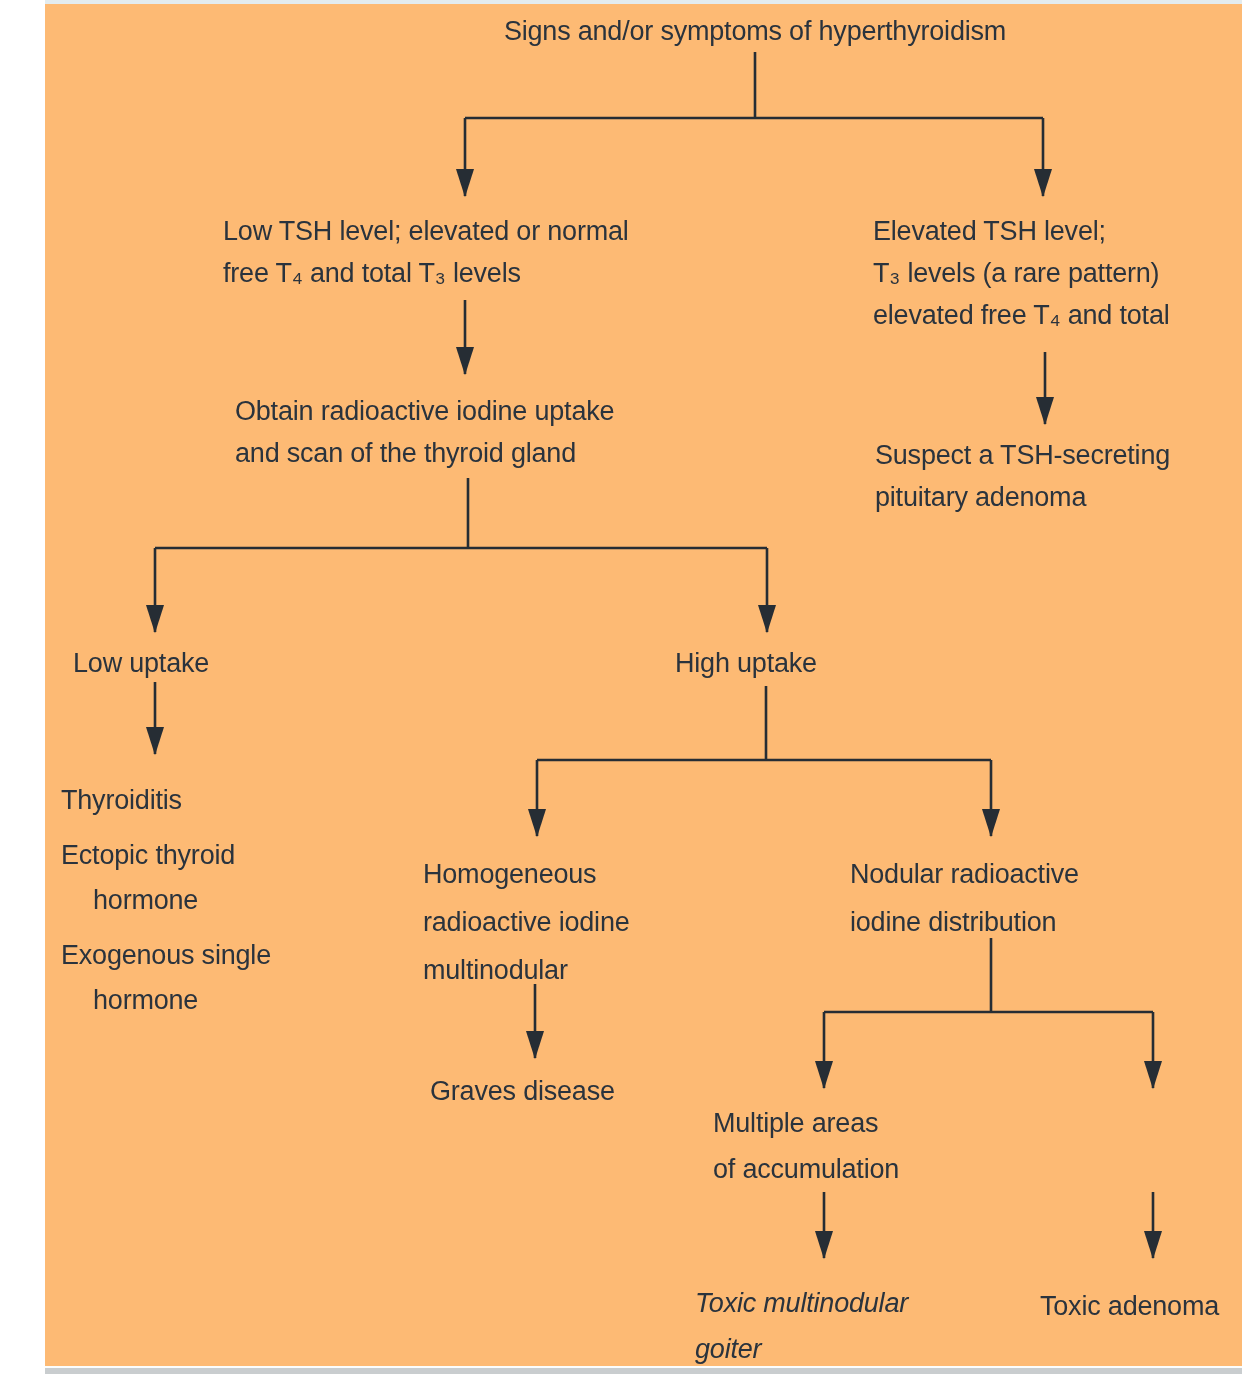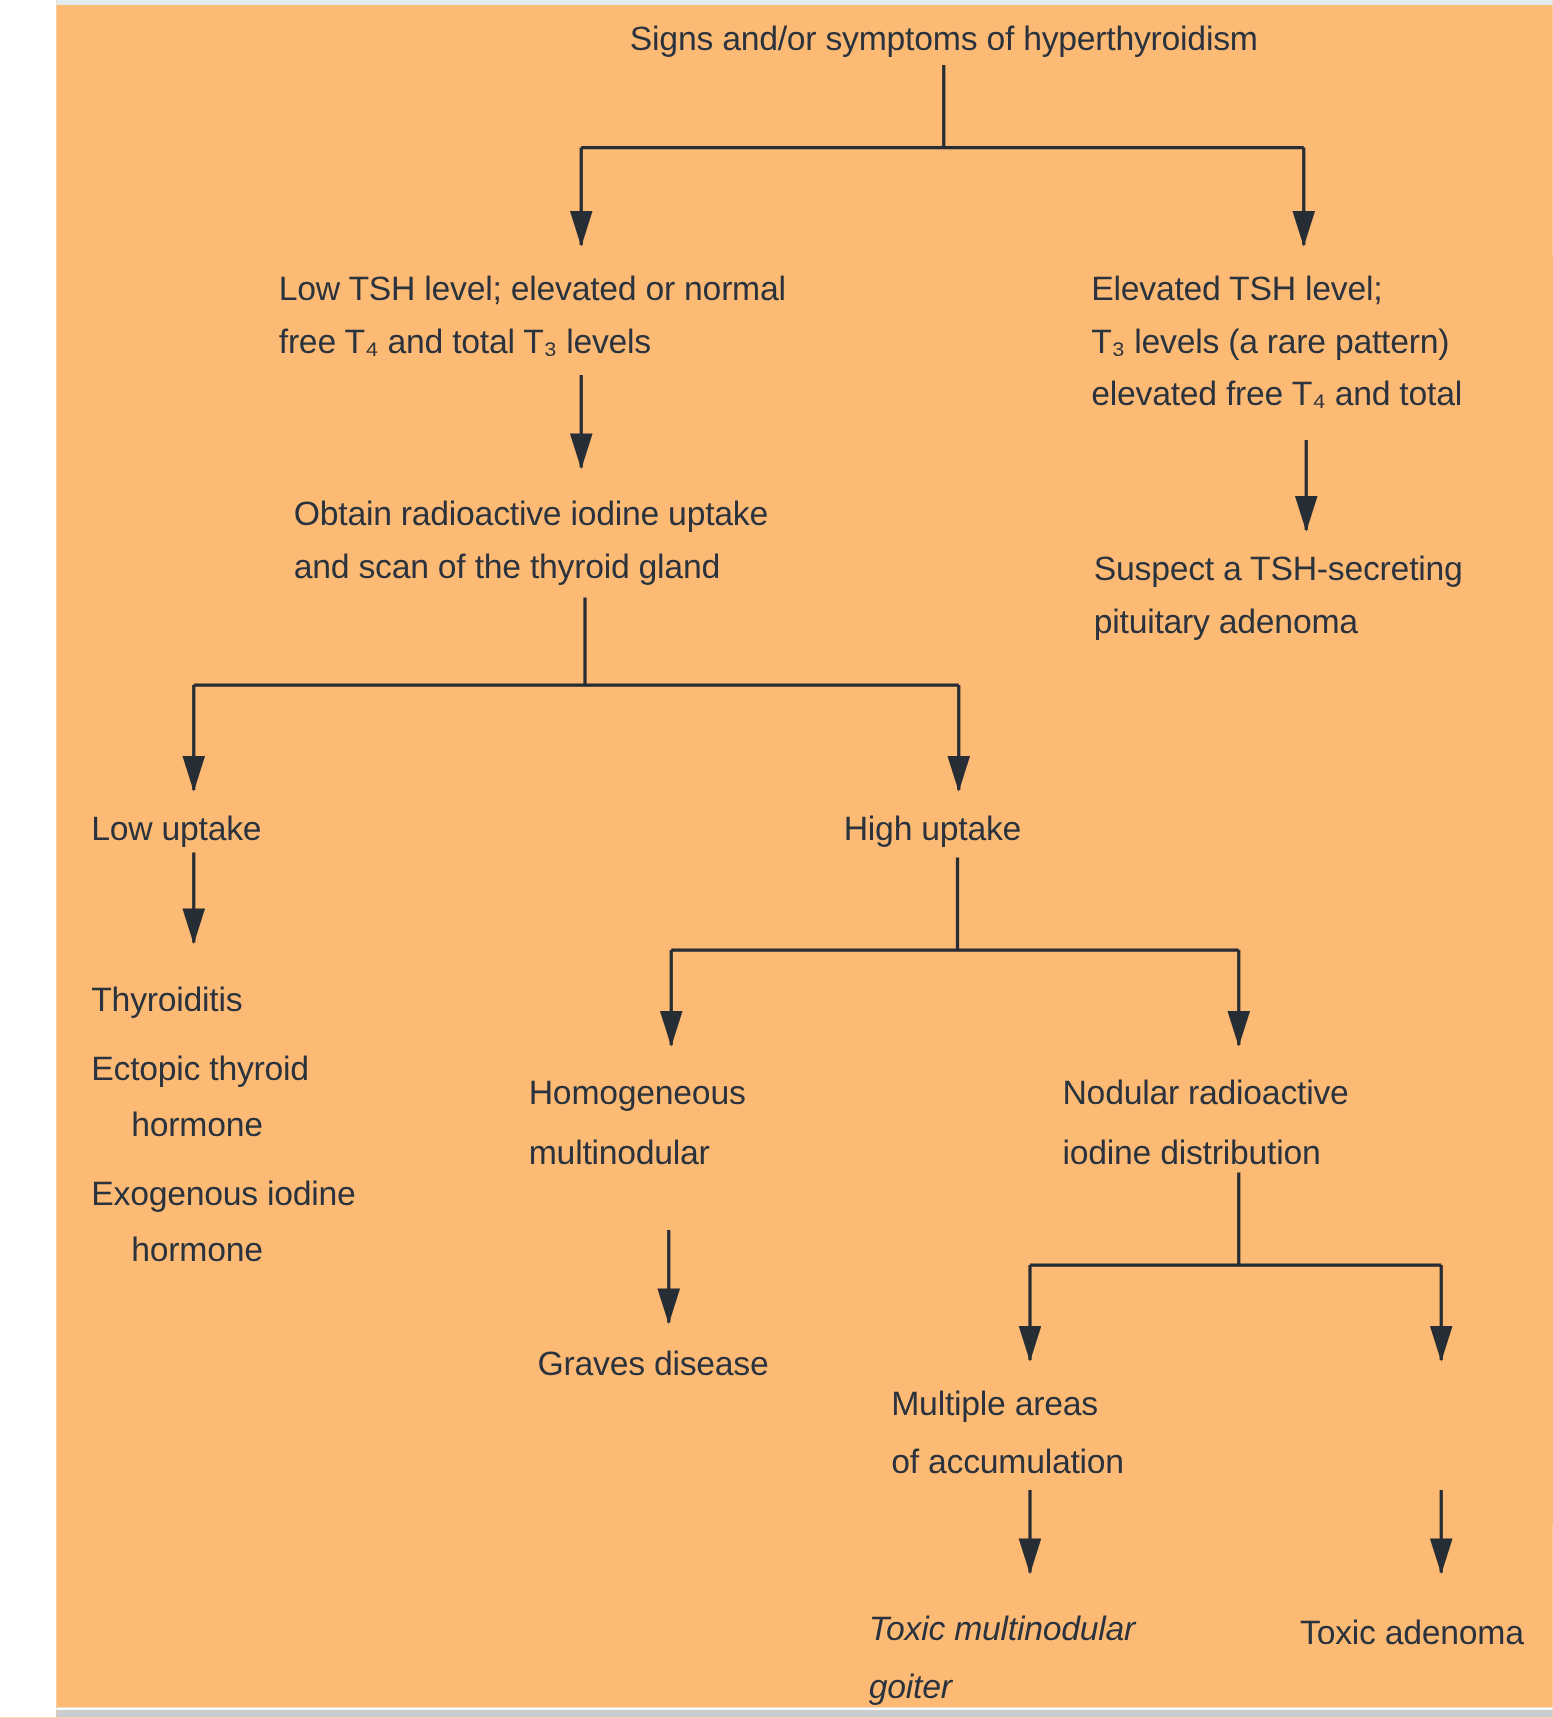--- a/index.html
+++ b/index.html
@@ -107,36 +107,37 @@
   </div>
 
   <div class="node" style="left:830px;top:434px;">
     <div>Suspect a TSH-secreting</div>
     <div>pituitary adenoma</div>
   </div>
 
   <div class="node" style="left:28px;top:642px;">Low uptake</div>
   <div class="node" style="left:630px;top:642px;">High uptake</div>
 
-  <div class="node list" style="left:28px;top:778px;">
+  <div class="node list" style="left:16px;top:778px;">
     <div class="item">
       <div>Thyroiditis</div>
     </div>
     <div class="item">
       <div>Ectopic thyroid</div>
       <div class="indent">hormone</div>
     </div>
     <div class="item">
-      <div>Exogenous iodine</div>
+      <div>Exogenous single</div>
       <div class="indent">hormone</div>
     </div>
   </div>
 
   <div class="node lh48" style="left:378px;top:850px;">
     <div>Homogeneous</div>
+    <div>radioactive iodine</div>
     <div>multinodular</div>
   </div>
 
   <div class="node lh48" style="left:805px;top:850px;">
     <div>Nodular radioactive</div>
     <div>iodine distribution</div>
   </div>
 
   <div class="node" style="left:385px;top:1070px;">Graves disease</div>
 

